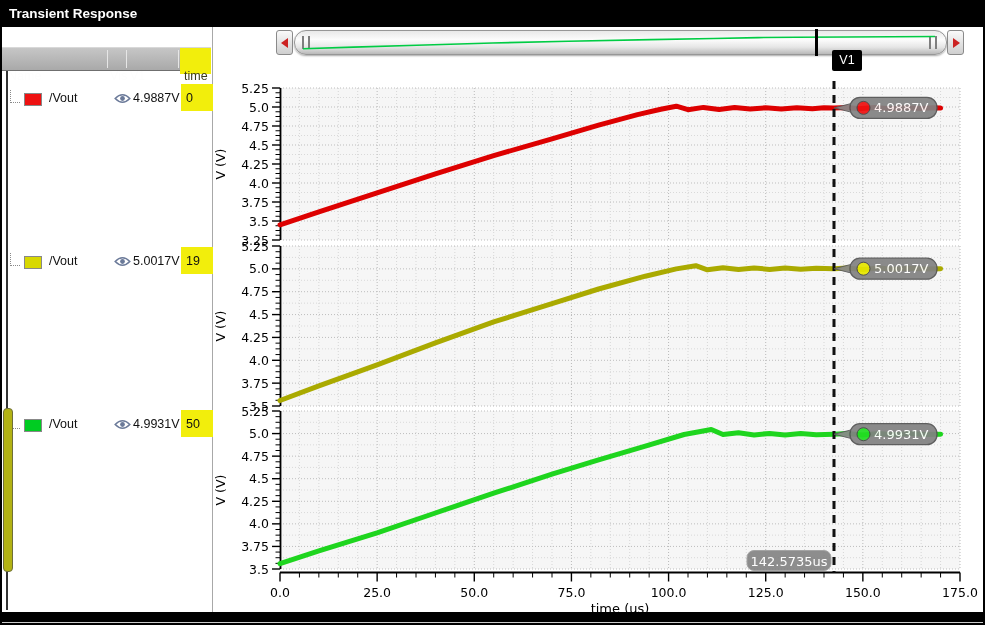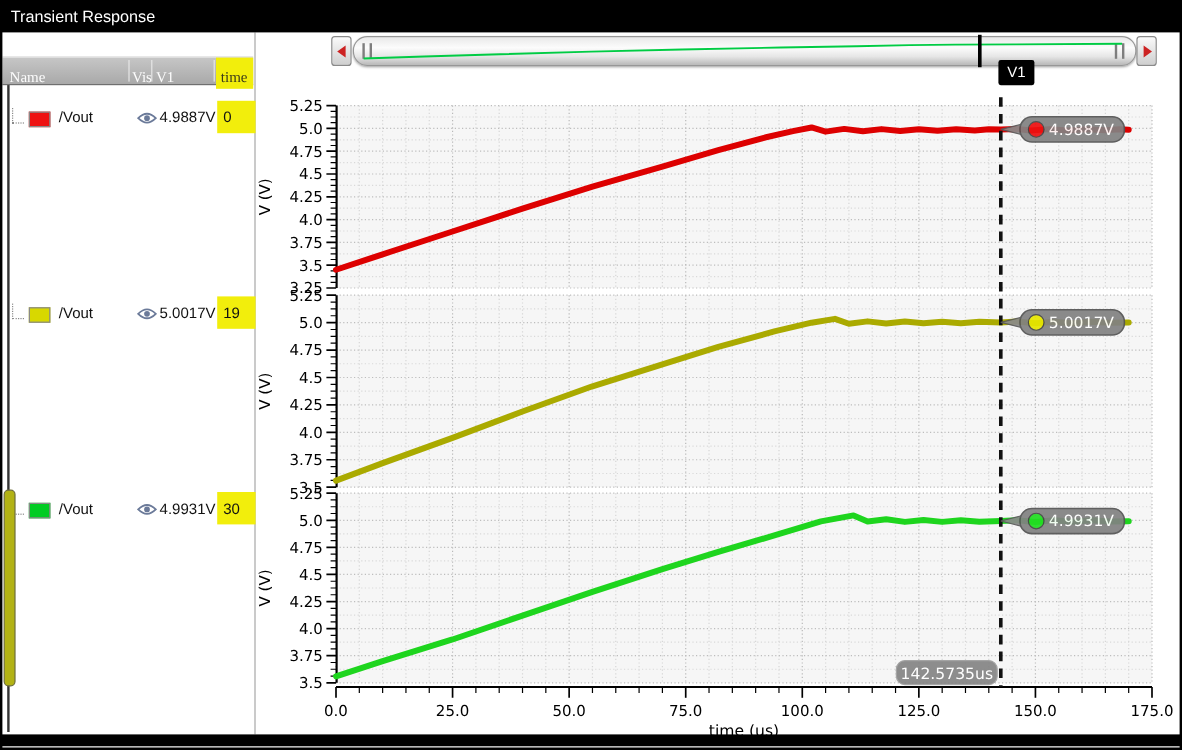--- a/index.html
+++ b/index.html
@@ -4,35 +4,35 @@
 <style>
   html,body{margin:0;padding:0;}
   body{
     width:985px;height:625px;position:relative;overflow:hidden;
     background:#ffffff;
     font-family:"Liberation Sans","DejaVu Sans",sans-serif;
   }
   .frame{position:absolute;inset:0;border:2px solid #000;pointer-events:none;z-index:50;}
   .titlebar{
     position:absolute;left:0;top:0;width:985px;height:27px;background:#000;
-    color:#fff;font-size:13.5px;line-height:27px;padding-left:9px;box-sizing:border-box;z-index:5;
+    color:#fff;font-size:13.5px;line-height:27px;padding-left:9px;box-sizing:border-box;z-index:5;font-weight:bold;
   }
   .bottombar{position:absolute;left:0;top:612px;width:985px;height:10px;background:#000;z-index:6;}
   .belowbar{position:absolute;left:0;top:622px;width:985px;height:3px;background:#cccccc;z-index:6;}
 
   
   .panel{position:absolute;left:2px;top:27px;width:210px;height:585px;background:#fff;}
   .pdivider{position:absolute;left:212px;top:27px;width:1px;height:585px;background:#a8a8a8;}
   .phead{
     position:absolute;left:2px;top:47px;width:209px;height:22px;
     background:linear-gradient(#c6c6c6,#a9a9a9);
     border-top:1px solid #d8d8d8;border-bottom:1px solid #6f6f6f;
     color:#fdfdfd;font-size:12.5px;line-height:22px;
   }
-  .phead span{position:absolute;top:5px;font-family:Liberation Serif, serif;}
+  .phead span{position:absolute;top:17px;}
   .hname{left:6px;} .hvis{left:108px;text-align:right;} .hv1{left:128px;} .htemp{left:182px;color:#3a3a1a;z-index:2;}
   .hsep{position:absolute;top:2px;width:1px;height:18px;background:#e6e6e6;}
   .hchip{position:absolute;left:178px;top:0px;width:31px;height:26px;background:#f2ee0c;}
   .row{position:absolute;left:2px;width:210px;height:24px;font-size:12.5px;line-height:24px;color:#111;padding-left:44px;}
   .r0{top:86px;} .r1{top:249px;} .r2{top:412px;}
   .tree{position:absolute;left:8px;top:4px;width:9px;height:12px;
         border-left:1px dotted #8a8a8a;border-bottom:1px dotted #8a8a8a;}
   .swatch{position:absolute;left:22px;top:7px;width:16px;height:11px;border:1px solid #888;}
   .rname{position:absolute;left:47px;}
   .eye{position:absolute;left:112px;top:7px;}
@@ -115,21 +115,21 @@
 <div class="row r2">
   <span class="tree"></span>
   <span class="swatch" style="background: rgb(0, 204, 34);"></span>
   <span class="rname">/Vout</span>
   <svg class="eye" width="17" height="11" viewBox="0 0 18 12">
       <path d="M1 6 Q9 -2 17 6 Q9 14 1 6 Z" fill="none" stroke="#6b7a99" stroke-width="1.6"></path>
       <circle cx="9" cy="6" r="2.6" fill="#6b7a99"></circle>
     </svg>
   <span class="rval">4.9931V</span>
   <span class="rchip"></span>
-  <span class="rtemp">30</span>
+  <span class="rtemp">50</span>
 </div>
 
 <div class="sbtn left">
     <span class="arr l"></span>
   </div>
 <div class="strack">
   <span class="grip gl"></span>
   <span class="grip gr"></span>
   <svg id="ovsvg" width="651" height="23" style="position:absolute;left:0;top:0;">
       <polyline points="8.0,17.8 58.6,16.1 121.8,14.2 197.6,12.0 273.4,10.2 355.6,8.6 418.8,7.5 463.0,6.6 501.0,6.2 551.5,6.0 640.0,5.5" fill="none" stroke="#00cc44" stroke-width="1.6"></polyline>

